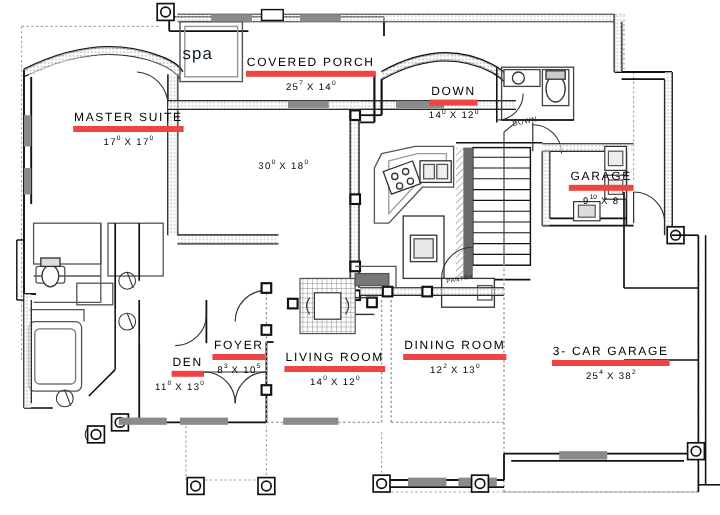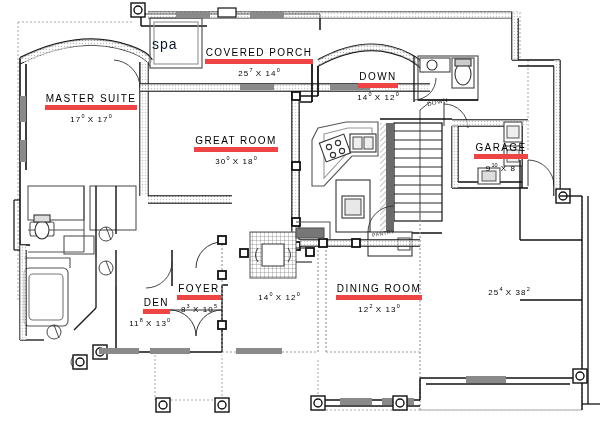--- a/index.html
+++ b/index.html
@@ -424,21 +424,21 @@
       <rect x="240" y="84" width="34" height="6"></rect>
     </g>
 
     <g fill="none" stroke="#111" stroke-width="1.2">
       <path d="M14 200 V250"></path>
       <path d="M14 200 H20"></path>
       <path d="M14 250 H20"></path>
     </g>
   </svg>
 
-  <div class="room-label" style="left:36px;top:88px;width:110px;">
+  <div class="room-label" style="left:52px;top:88px;width:110px;">
     <div class="room-name">MASTER SUITE</div>
     <div class="room-dims">
       <span>17</span><sup>0</sup>
       <span>X</span>
       <span>17</span><sup>0</sup>
     </div>
   </div>
 
   <div class="room-label" style="left:200px;top:42px;width:118px;">
     <div class="room-name">COVERED PORCH</div>
@@ -452,21 +452,20 @@
   <div class="room-label" style="left:328px;top:66px;width:100px;">
     <div class="room-name">DOWN</div>
     <div class="room-dims">
       <span>14</span><sup>0</sup>
       <span>X</span>
       <span>12</span><sup>0</sup>
     </div>
   </div>
 
   <div class="room-label" style="left:184px;top:130px;width:104px;">
-    <div class="room-name">GREAT ROOM</div>
     <div class="room-dims">
       <span>30</span><sup>0</sup>
       <span>X</span>
       <span>18</span><sup>0</sup>
     </div>
   </div>
 
   <div class="room-label" style="left:463px;top:137px;width:76px;">
     <div class="room-name">GARAGE</div>
     <div class="room-dims">
@@ -488,37 +487,39 @@
   <div class="room-label" style="left:157px;top:278px;width:84px;">
     <div class="room-name">FOYER</div>
     <div class="room-dims">
       <span>8</span><sup>3</sup>
       <span>X</span>
       <span>10</span><sup>5</sup>
     </div>
   </div>
 
   <div class="room-label" style="left:228px;top:288px;width:102px;">
+    <div class="room-name">LIVING ROOM</div>
     <div class="room-dims">
       <span>14</span><sup>0</sup>
       <span>X</span>
       <span>12</span><sup>0</sup>
     </div>
   </div>
 
   <div class="room-label" style="left:328px;top:278px;width:102px;">
     <div class="room-name">DINING ROOM</div>
     <div class="room-dims">
       <span>12</span><sup>2</sup>
       <span>X</span>
       <span>13</span><sup>0</sup>
     </div>
   </div>
 
   <div class="room-label" style="left:448px;top:283px;width:122px;">
+    <div class="room-name">3- CAR GARAGE</div>
     <div class="room-dims">
       <span>25</span><sup>4</sup>
       <span>X</span>
       <span>38</span><sup>2</sup>
     </div>
   </div>
 
   <div class="spa-text" style="left:152px;top:36px;">spa</div>
   <div class="tiny-note" style="left:427px;top:99px;transform:rotate(-12deg);">DOWN</div>
   <div class="tiny-note" style="left:372px;top:230px;transform:rotate(-10deg);font-size:5px;">PANTRY</div>

